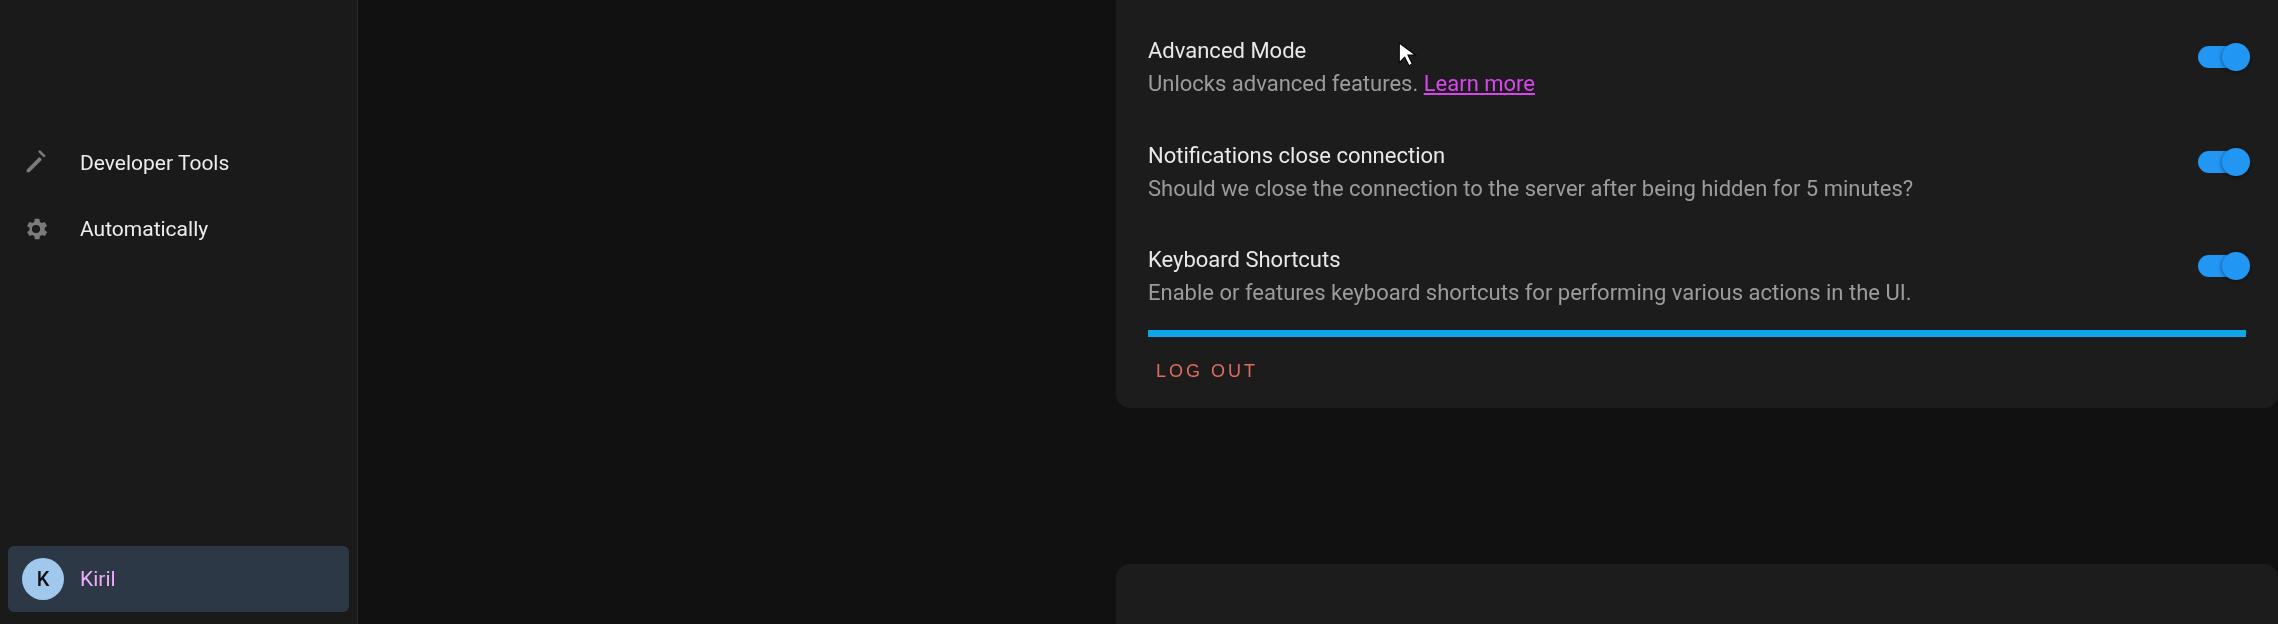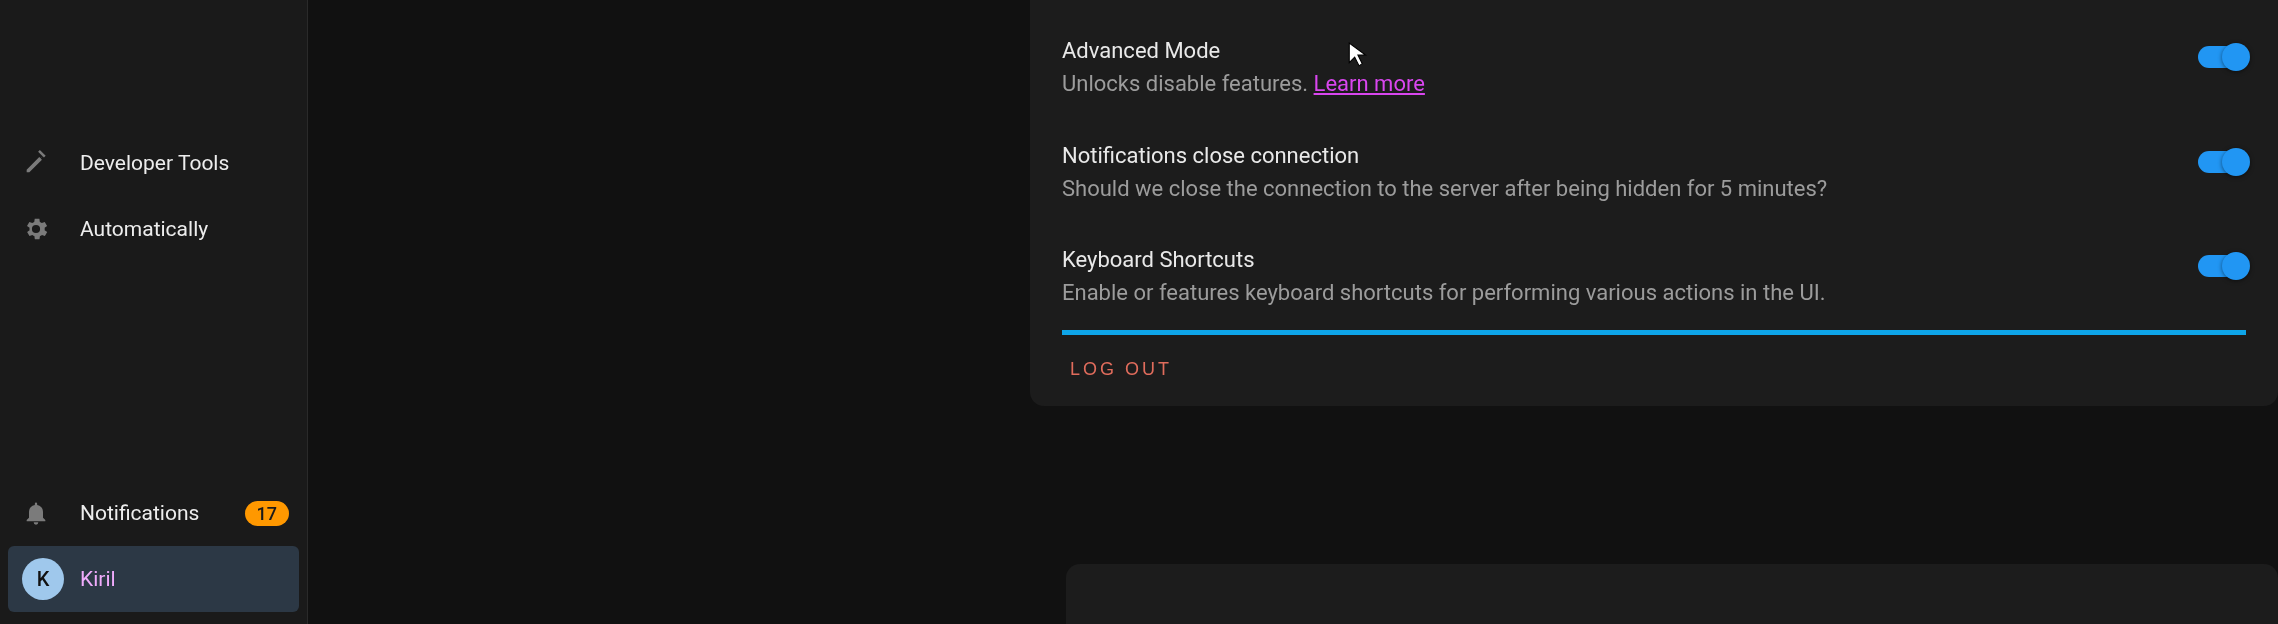--- a/index.html
+++ b/index.html
@@ -5,21 +5,21 @@
   * { box-sizing: border-box; margin: 0; padding: 0; }
   html, body { width: 2278px; height: 624px; overflow: hidden; }
   body {
     background: #111111;
     font-family: -apple-system, BlinkMacSystemFont, "Segoe UI", Roboto, sans-serif;
     color: #e7e7e7;
     display: flex;
   }
   
   .sidebar {
-    width: 308px;
+    width: 358px;
     height: 100%;
     background: #1a1a1a;
     border-right: 1px solid #2a2a2a;
     display: flex;
     flex-direction: column;
     padding-top: 130px;
   }
   .sidebar-spacer { flex: 1; }
   .sidebar-item {
     display: flex;
@@ -60,21 +60,21 @@
   svg.icon { width: 28px; height: 28px; fill: #7b7b7b; }
   
   .content {
     flex: 1;
     position: relative;
     background: #111111;
     padding: 0 0 0 0;
   }
   .settings-card {
     position: absolute;
-    left: 722px;
+    left: 758px;
     right: 0;
     top: 0;
     background: #1c1c1c;
     border-radius: 0 0 14px 14px;
     padding: 24px 32px 0 32px;
   }
   .setting-row {
     display: flex;
     align-items: flex-start;
     padding: 22px 0 22px 0;
@@ -102,21 +102,21 @@
   }
   .toggle .knob {
     position: absolute;
     right: -4px; top: -3px;
     width: 28px; height: 28px;
     background: #2196f3;
     border-radius: 50%;
     box-shadow: 0 1px 4px rgba(0,0,0,.5);
   }
   .logout-row {
-    border-top: 5px solid #0ea5e9;
+    border-top: 7px solid #0ea5e9;
     padding: 24px 0 26px 8px;
   }
   .logout-btn {
     color: #e06c5c;
     font-size: 18px;
     letter-spacing: 3px;
     font-weight: 500;
     background: none; border: none;
     cursor: pointer;
   }
@@ -153,49 +153,40 @@
     <span class="icon-slot">
       <svg class="icon" viewBox="0 0 24 24">
           <path d="M19.4 13l.1-1-.1-1 2.1-1.6-2-3.5-2.5 1a7 7 0 0 0-1.7-1l-.4-2.6h-4l-.4 2.6a7 7 0 0 0-1.7 1l-2.5-1-2 3.5L6.5 11l-.1 1 .1 1-2.1 1.6 2 3.5 2.5-1a7 7 0 0 0 1.7 1l.4 2.6h4l.4-2.6a7 7 0 0 0 1.7-1l2.5 1 2-3.5L19.4 13zM12 15.5A3.5 3.5 0 1 1 15.5 12 3.5 3.5 0 0 1 12 15.5z"></path>
         </svg>
     </span>
     <span class="label">Automatically</span>
   </div>
 
   <div class="sidebar-spacer"></div>
 
-  <div class="sidebar-item">
-    <span class="icon-slot">
-      <svg class="icon" viewBox="0 0 24 24">
-          <path d="M12 22a2 2 0 0 0 2-2h-4a2 2 0 0 0 2 2zm6-6V11a6 6 0 0 0-5-5.9V4a1 1 0 0 0-2 0v1.1A6 6 0 0 0 6 11v5l-2 2v1h16v-1z"></path>
-        </svg>
-    </span>
-    <span class="label">Notifications</span>
-    <span class="badge">17</span>
-  </div>
 
   <div class="sidebar-item active">
     <span class="icon-slot">
       <span class="avatar">K</span>
     </span>
     <span class="label">Kiril</span>
   </div>
 
   <div style="height:12px"></div>
 </div>
 
 <div class="content">
 
   <div class="settings-card">
 
     <div class="setting-row">
       <div class="setting-text">
         <div class="setting-title">Advanced Mode</div>
         <div class="setting-desc">
-          <span>Unlocks disable features. </span><a href="#">Learn more</a>
+          <span>Unlocks advanced features. </span><a href="#">Learn more</a>
         </div>
       </div>
       <div class="toggle">
           <div class="knob"></div>
         </div>
     </div>
 
     <div class="setting-row">
       <div class="setting-text">
         <div class="setting-title">Notifications close connection</div>

